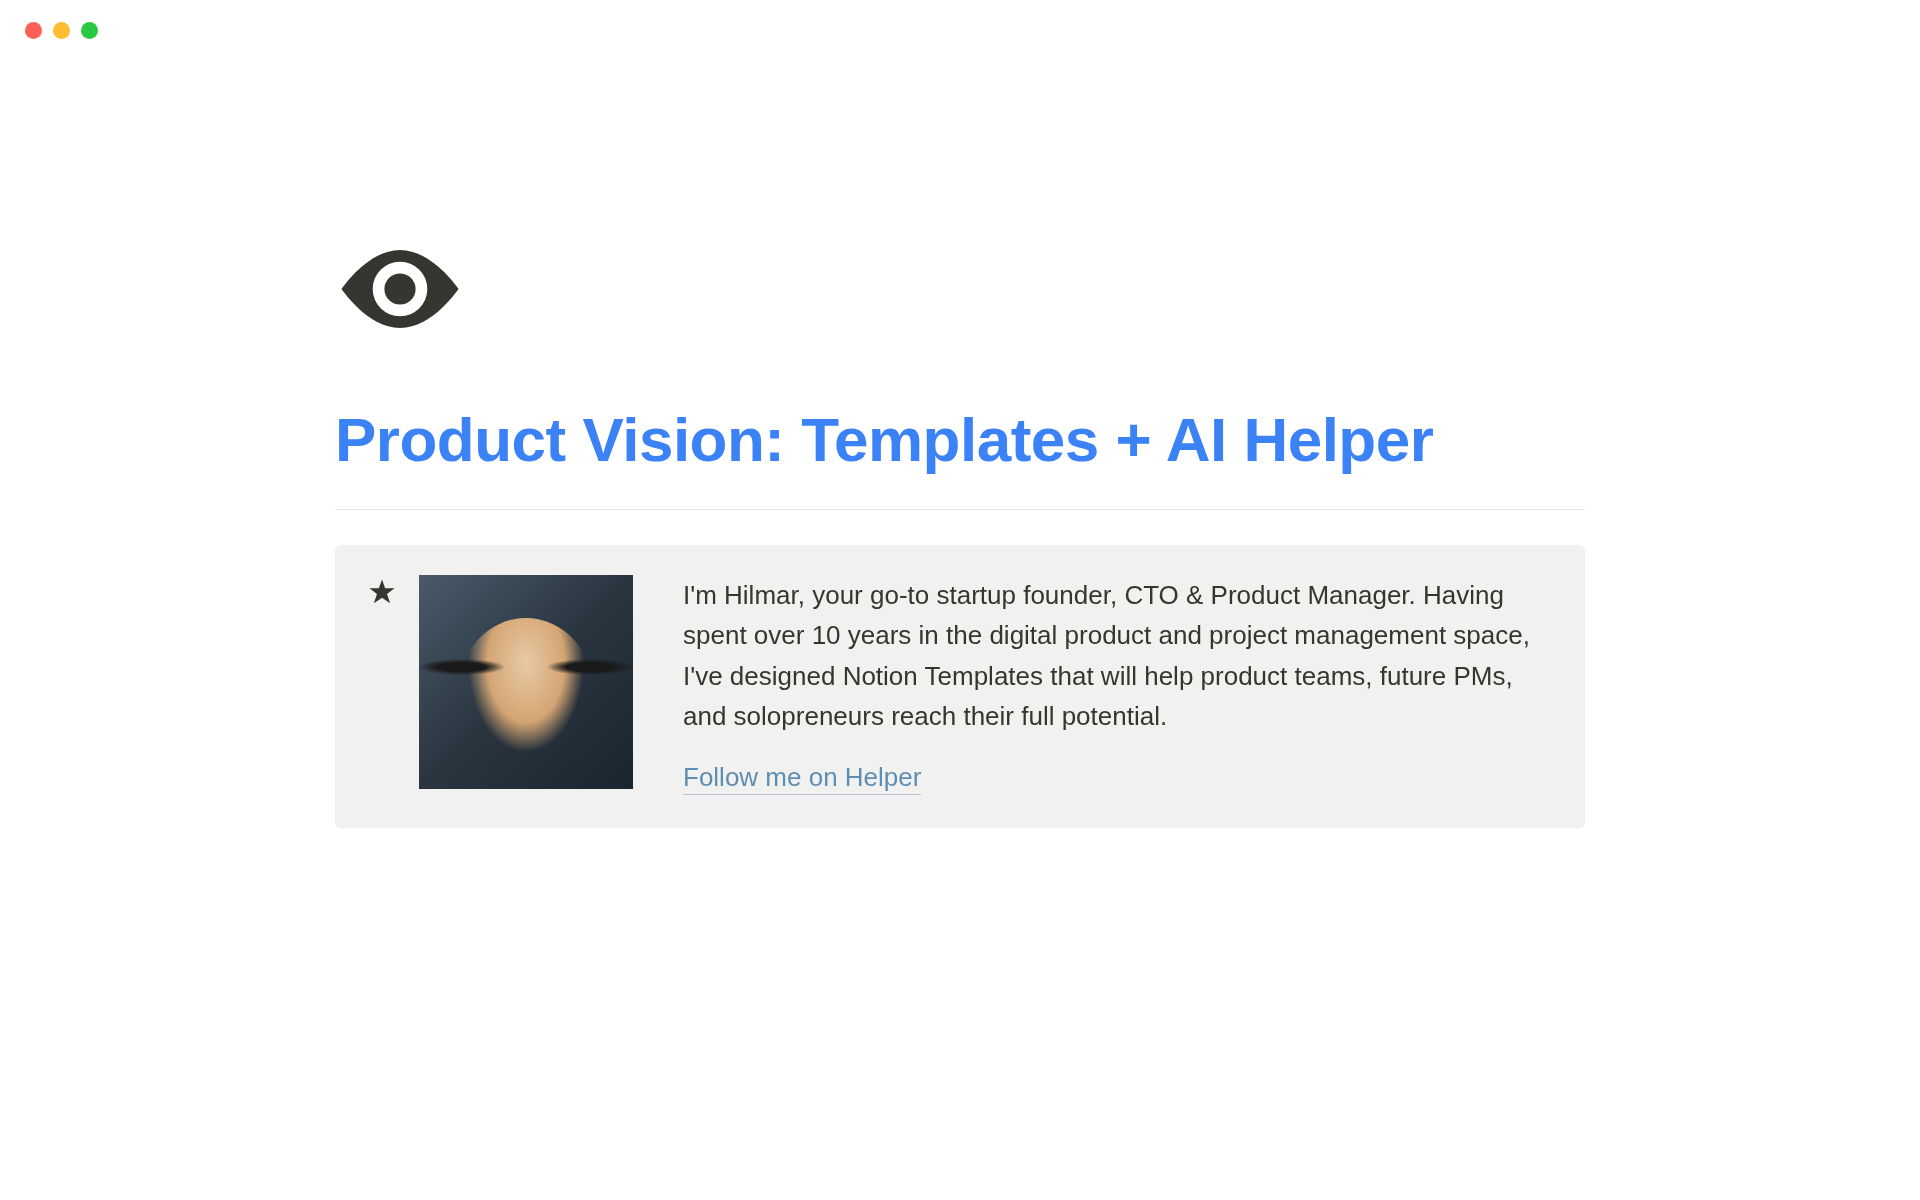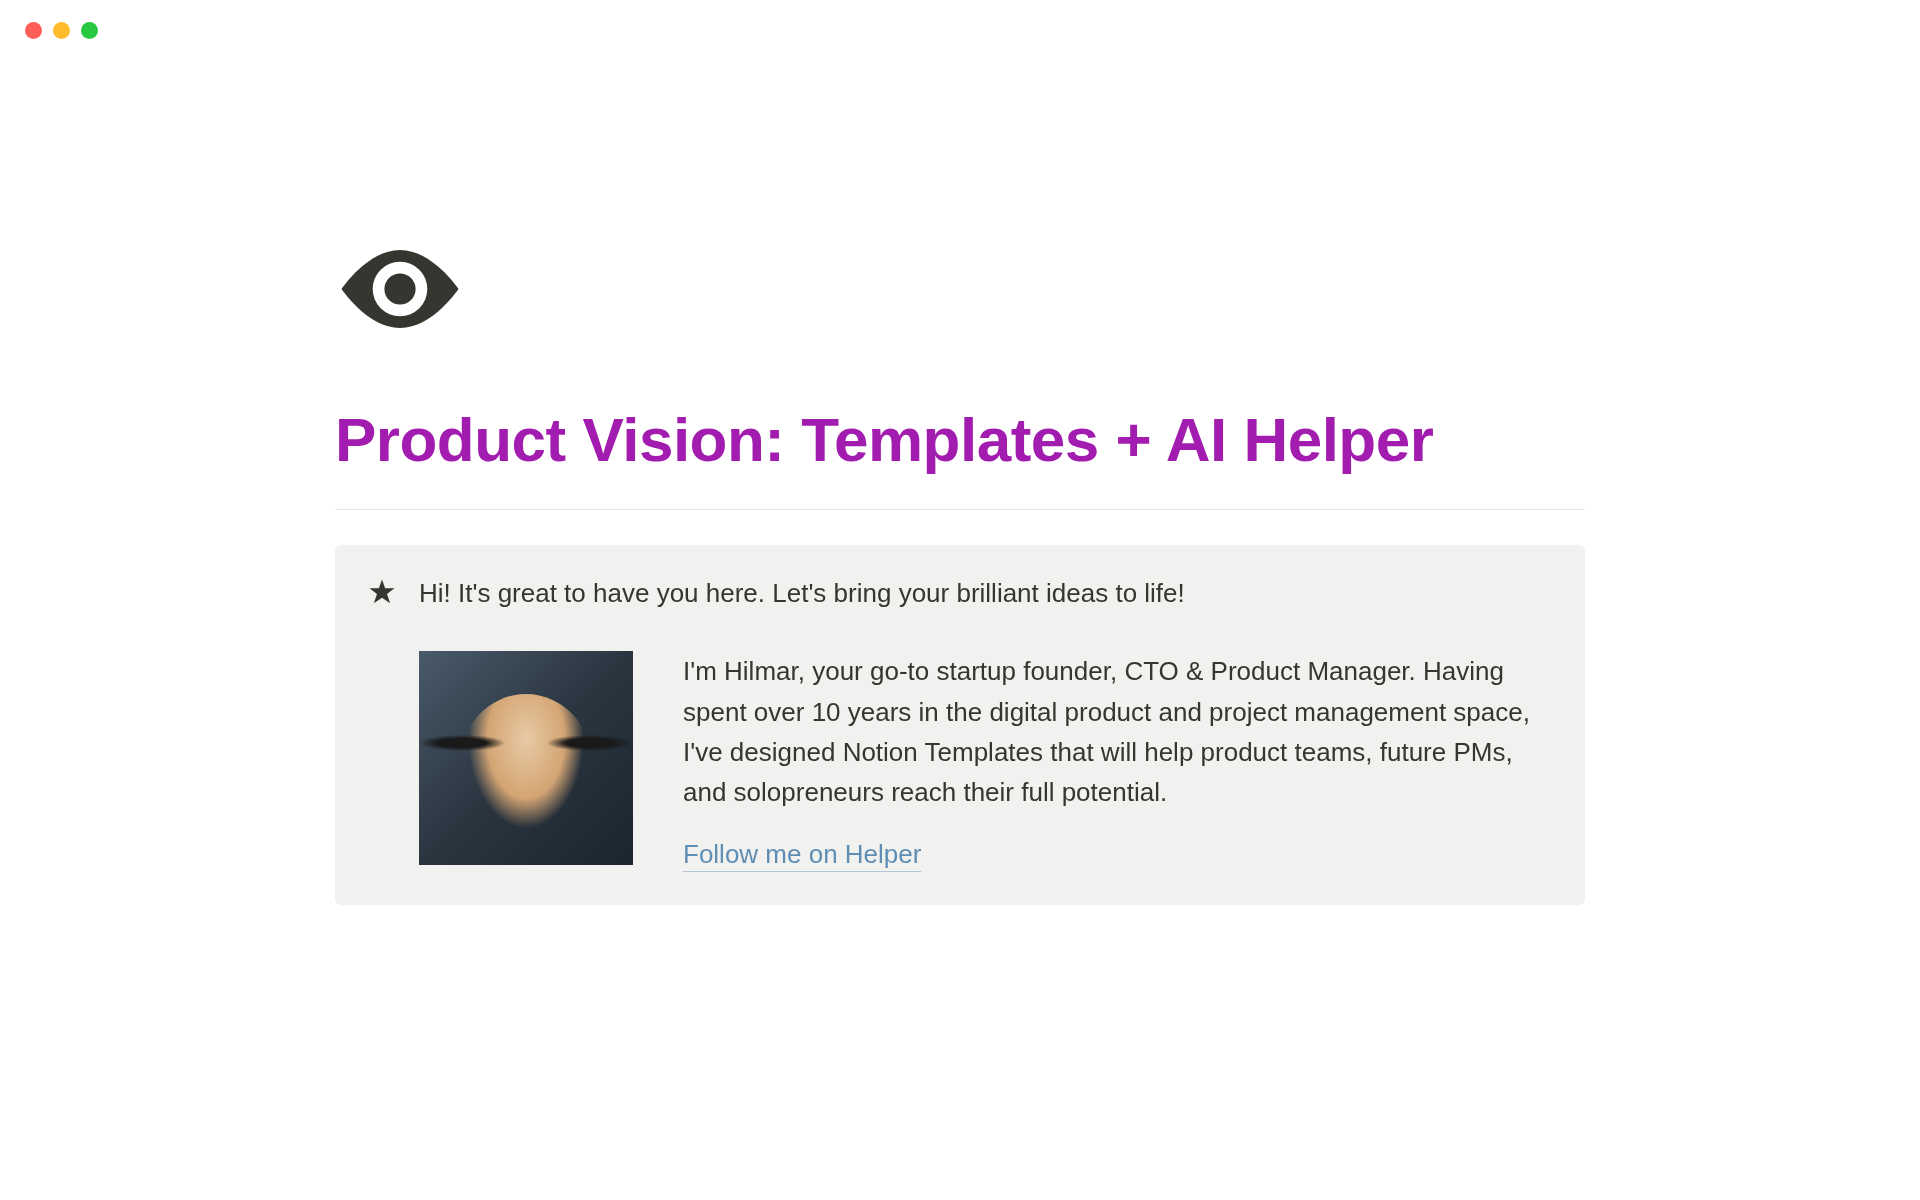--- a/index.html
+++ b/index.html
@@ -42,21 +42,21 @@
     }
     
     .page-icon svg {
       width: 130px;
       height: 130px;
     }
     
     .page-title {
       font-size: 62px;
       font-weight: 700;
-      color: #a21caf;
+      color: #3b82f6;
       margin-bottom: 34px;
       letter-spacing: -0.5px;
     }
     
     .divider {
       border: none;
       border-top: 1px solid #e5e5e3;
       margin-bottom: 35px;
     }
     
@@ -175,21 +175,20 @@
 
   <hr class="divider">
 
   <div class="callout">
     <div class="callout-icon">
       <svg viewBox="0 0 24 24">
         <path d="M12 2 L14.5 9 L22 9 L16 13.5 L18.5 21 L12 16.5 L5.5 21 L8 13.5 L2 9 L9.5 9 Z"></path>
       </svg>
     </div>
     <div class="callout-content">
-      <p class="greeting">Hi! It's great to have you here. Let's bring your brilliant ideas to life!</p>
       <div class="bio-row">
         <div class="avatar"></div>
         <div class="bio-text">
           <p class="bio-paragraph">I'm Hilmar, your go-to startup founder, CTO &amp; Product Manager. Having spent over 10 years in the digital product and project management space, I've designed Notion Templates that will help product teams, future PMs, and solopreneurs reach their full potential.</p>
           <a class="twitter-link">Follow me on Helper</a>
         </div>
       </div>
     </div>
   </div>
 

